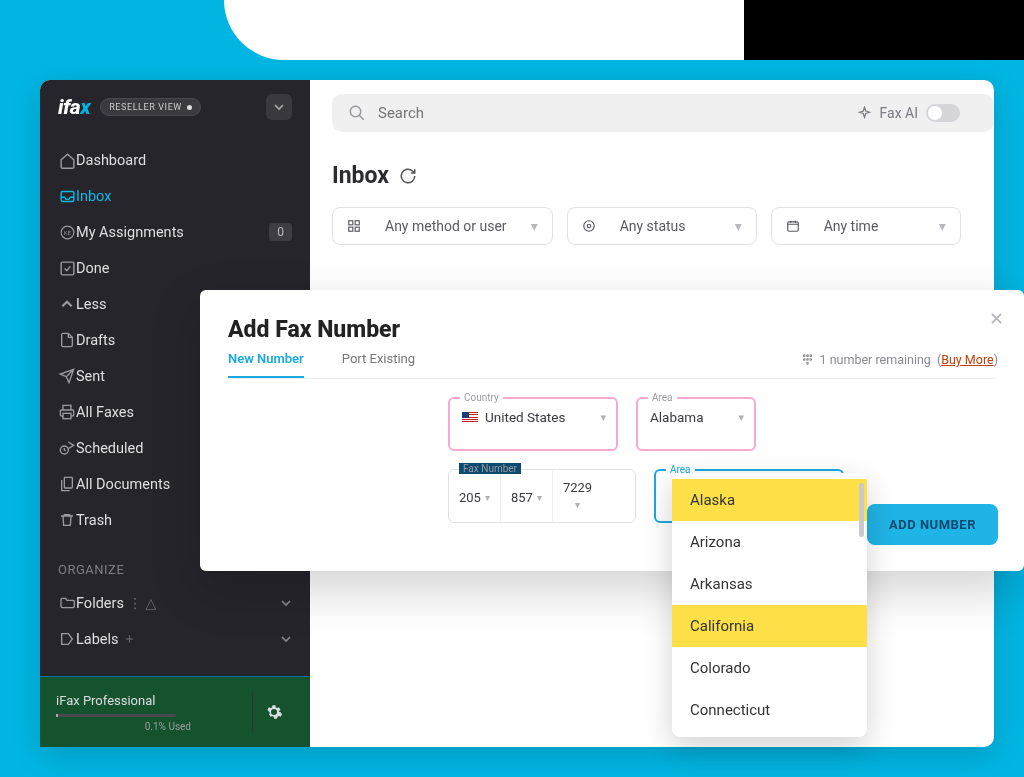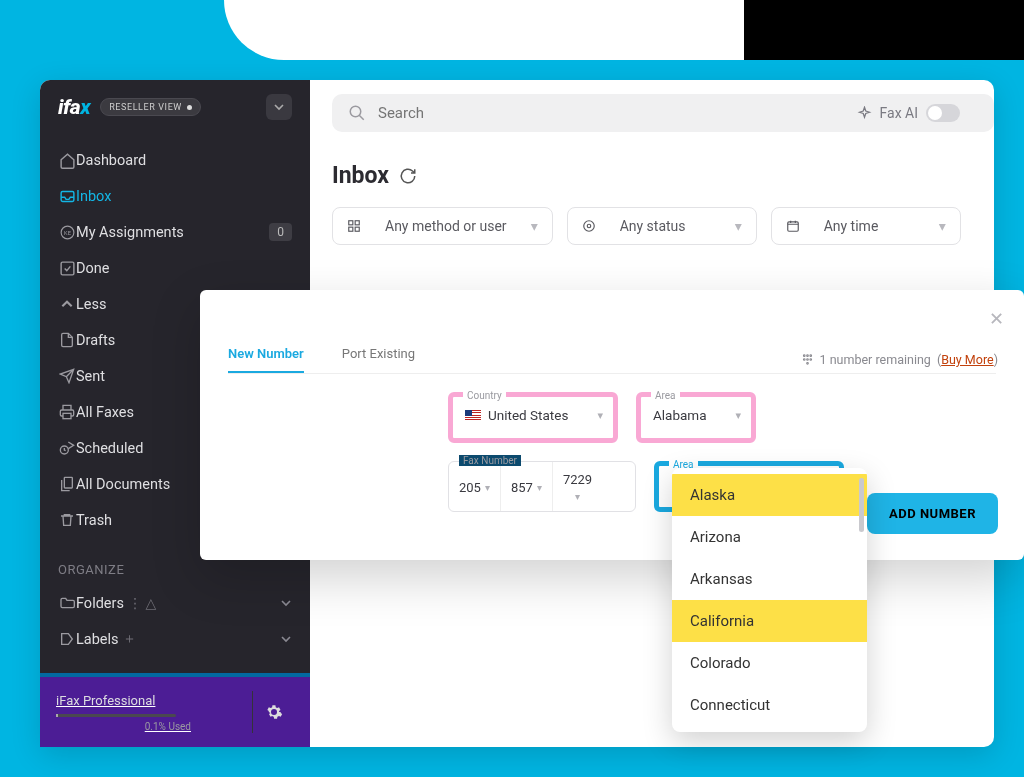--- a/index.html
+++ b/index.html
@@ -17,21 +17,21 @@
   .sb-chevron { margin-left: auto; width: 26px; height: 26px; background: #3a3940; border-radius: 6px; display: flex; align-items: center; justify-content: center; color: #aaa; }
   .sb-items { padding: 8px 0; }
   .sb-item { display: flex; align-items: center; padding: 9px 18px; color: #dfdfe2; font-size: 14.5px; cursor: pointer; }
   .sb-item.active { color: #13b6e5; }
   .sb-item .badge { margin-left: auto; background: #3e3d44; color: #bbb; font-size: 12px; padding: 2px 8px; border-radius: 4px; }
   .sb-item .chev { margin-left: auto; color: #8a8992; }
   .sb-icon { width: 18px; height: 18px; display: inline-flex; align-items: center; justify-content: center; color: #9b9aa0; flex-shrink: 0; }
   .sb-item.active .sb-icon { color: #13b6e5; }
   .sb-section { padding: 16px 18px 8px; color: #7e7d85; font-size: 13px; letter-spacing: 0.5px; }
   .sb-sub-icons { display: inline-flex; gap: 6px; margin-left: 4px; color: #6f6e76; font-size: 14px; }
-  .sb-footer { position: absolute; bottom: 0; left: 0; right: 0; background: #4c1d95; border-top: 4px solid #0369a1; padding: 14px 16px; display: flex; align-items: center; text-decoration: underline; }
+  .sb-footer { position: absolute; bottom: 0; left: 0; right: 0; background: #14532d; border-top: 1px solid #0369a1; padding: 14px 16px; display: flex; align-items: center; }
   .sb-plan { flex: 1; color: #dcdce0; font-size: 13px; }
   .sb-plan .bar { margin-top: 6px; width: 120px; height: 3px; background: #4a4950; border-radius: 2px; position: relative; }
   .sb-plan .bar::after { content: ""; position: absolute; left: 0; top: 0; height: 100%; width: 2%; background: #aaa; }
   .sb-plan .used { font-size: 10px; color: #9a99a0; margin-top: 4px; display: block; text-align: right; width: 135px; }
   .sb-gear { width: 42px; height: 42px; border-left: 1px solid #34333a; display: flex; align-items: center; justify-content: center; color: #ddd; }
 
   .main { position: absolute; left: 270px; right: 0; top: 0; bottom: 0; padding: 14px 0 0 22px; }
   .search-row { display: flex; align-items: center; gap: 14px; }
   .search-box { flex: 1; display: flex; align-items: center; gap: 12px; background: #f0f0f1; border-radius: 10px; padding: 10px 16px; color: #9b9aa0; }
   .search-box input { border: none; background: transparent; outline: none; font-size: 15px; flex: 1; color: #444; }
@@ -39,47 +39,47 @@
   .toggle { width: 34px; height: 18px; background: #d6d6da; border-radius: 10px; position: relative; }
   .toggle::after { content: ""; position: absolute; left: 2px; top: 2px; width: 14px; height: 14px; background: #fff; border-radius: 50%; }
   .inbox-title { margin-top: 30px; font-size: 23px; font-weight: 700; color: #2c2b31; display: flex; align-items: center; gap: 10px; }
   .filters { margin-top: 18px; display: flex; gap: 14px; }
   .filter { border: 1px solid #e2e2e5; border-radius: 8px; padding: 10px 14px; display: flex; align-items: center; gap: 24px; color: #5a5a60; font-size: 14px; min-width: 190px; }
   .filter .chev-dn { margin-left: auto; color: #b8b8be; }
 
   .modal { position: absolute; top: 210px; left: 160px; right: -30px; background: #fff; border-radius: 6px; box-shadow: 0 18px 50px rgba(0,0,0,0.18); padding: 26px 28px 30px; z-index: 10; }
   .modal-title { font-size: 23px; font-weight: 800; color: #222; }
   .modal-close { position: absolute; top: 18px; right: 20px; color: #b7b7bd; font-size: 18px; cursor: pointer; }
-  .modal-tabs { display: flex; gap: 38px; margin-top: 30px; border-bottom: 1px solid #eee; font-size: 13px; }
+  .modal-tabs { display: flex; gap: 38px; margin-top: 8px; border-bottom: 1px solid #eee; font-size: 13px; }
   .modal-tab { padding-bottom: 10px; color: #777; cursor: pointer; }
   .modal-tab.active { color: #1aa9e0; border-bottom: 2px solid #1aa9e0; font-weight: 600; }
   .modal-remaining { position: absolute; top: 62px; right: 26px; font-size: 12.5px; color: #8a8a90; display: flex; align-items: center; gap: 6px; }
   .modal-remaining a { color: #c2410c; text-decoration: underline; }
   .modal-body { position: relative; margin-top: 18px; padding-left: 220px; }
   .field-row { display: flex; gap: 18px; margin-bottom: 18px; }
-  .field { position: relative; border: 5px solid #f9a8d4; border-radius: 6px; padding: 10px 12px 15px; min-width: 170px; }
+  .field { position: relative; border: 2px solid #f9a8d4; border-radius: 6px; padding: 10px 12px 24px; min-width: 170px; }
   .field .lbl { position: absolute; top: -7px; left: 10px; background: #fff; padding: 0 4px; font-size: 10px; color: #9a9aa0; }
   .field .val { font-size: 13.5px; color: #3a3a40; display: flex; align-items: center; gap: 7px; }
   .field .chev-dn { position: absolute; right: 10px; top: 12px; color: #b0b0b6; font-size: 11px; }
   .field.sm { min-width: 120px; }
   .field.area-active { border-color: #1aa9e0; }
   .field.area-active .lbl { color: #1aa9e0; }
   .fax-segments { border: 1px solid #e1e1e5; border-radius: 6px; display: flex; position: relative; min-width: 188px; }
   .fax-segments .lbl { position: absolute; top: -7px; left: 10px; background: #0c4a6e; padding: 0 4px; font-size: 10px; color: #9a9aa0; }
   .seg { padding: 10px 10px 8px; font-size: 13px; color: #3a3a40; display: flex; align-items: center; gap: 4px; border-right: 1px solid #eee; }
   .seg:last-child { border-right: none; flex-direction: column; }
   .seg .tiny { color: #b0b0b6; font-size: 10px; }
   .flag { display:inline-block; width:16px; height:11px; background: linear-gradient(to bottom,#b22 0 8%,#fff 8% 16%,#b22 16% 24%,#fff 24% 32%,#b22 32% 40%,#fff 40% 48%,#b22 48% 56%,#fff 56% 64%,#b22 64% 72%,#fff 72% 80%,#b22 80% 88%,#fff 88% 100%); position:relative; }
   .flag::before { content:""; position:absolute; top:0; left:0; width:7px; height:6px; background:#1a3a7a; }
 
   .dropdown { position: absolute; top: 76px; left: 444px; width: 195px; background: #fff; border-radius: 8px; box-shadow: 0 10px 30px rgba(0,0,0,0.18); padding: 6px 0; z-index: 20; max-height: 280px; overflow: hidden; }
   .dropdown .opt { padding: 12px 18px; font-size: 15px; color: #333; cursor: pointer; }
   .dropdown .opt:hover, .dropdown .opt.hover { background: #fde047; }
   .dropdown .scroll { position: absolute; right: 3px; top: 10px; width: 5px; height: 54px; background: #c9c9ce; border-radius: 3px; }
-  .add-btn { position: absolute; right: 26px; bottom: 26px; background: #1fb4e6; color: #000000; font-weight: 700; font-size: 13px; letter-spacing: 0.5px; padding: 13px 22px; border-radius: 8px; border: none; cursor: pointer; }
+  .add-btn { position: absolute; right: 26px; bottom: 26px; background: #1fb4e6; color: #0c4a6e; font-weight: 700; font-size: 13px; letter-spacing: 0.5px; padding: 13px 22px; border-radius: 8px; border: none; cursor: pointer; }
 
   svg { display: block; }
 </style>
 </head>
 <body>
 
 <div class="bg-blue"></div>
 <div class="bg-white-top"></div>
 <div class="bg-black-right"></div>
 
@@ -287,20 +287,21 @@
             <path d="M3 9h18M8 3v4M16 3v4"></path>
           </svg>
         <span>Any time</span>
         <span class="chev-dn">▾</span>
       </div>
     </div>
   </div>
 
   <div class="modal">
     <span class="modal-close">✕</span>
+    <div class="modal-title">Add Fax Number</div>
     <div class="modal-remaining">
       <svg width="13" height="13" viewBox="0 0 24 24" fill="none" stroke="currentColor" stroke-width="2">
           <circle cx="6" cy="5" r="1.5"></circle>
           <circle cx="12" cy="5" r="1.5"></circle>
           <circle cx="18" cy="5" r="1.5"></circle>
           <circle cx="6" cy="12" r="1.5"></circle>
           <circle cx="12" cy="12" r="1.5"></circle>
           <circle cx="18" cy="12" r="1.5"></circle>
           <circle cx="12" cy="19" r="1.5"></circle>
         </svg>

